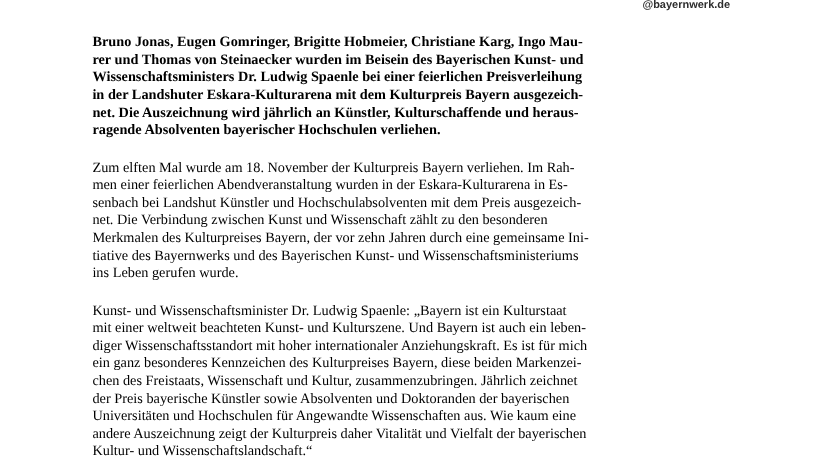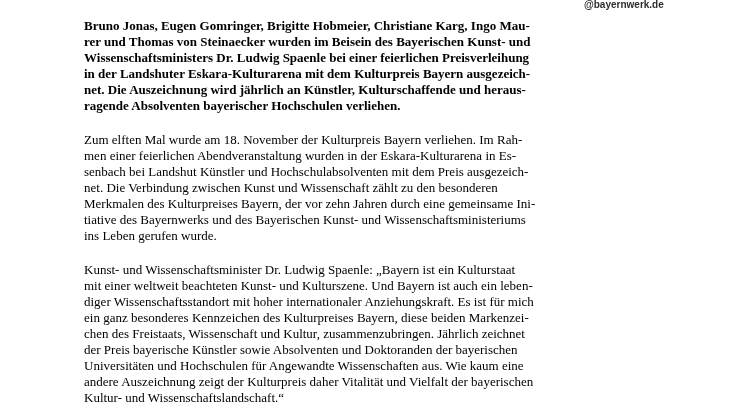--- a/index.html
+++ b/index.html
@@ -29,21 +29,21 @@
   .content {
     position: absolute;
     left: 84px;
     top: 14px;
     width: 510px;
     color: #000000;
     font-size: 13px;
     line-height: 16px;
   }
   .content p {
-    margin: 4px 0 18px 0;
+    margin: 16px 0 18px 0;
     white-space: pre;
   }
   .content p.lead {
     font-weight: 700;
   }
 </style>
 </head>
 <body>
 
 <div class="page">

